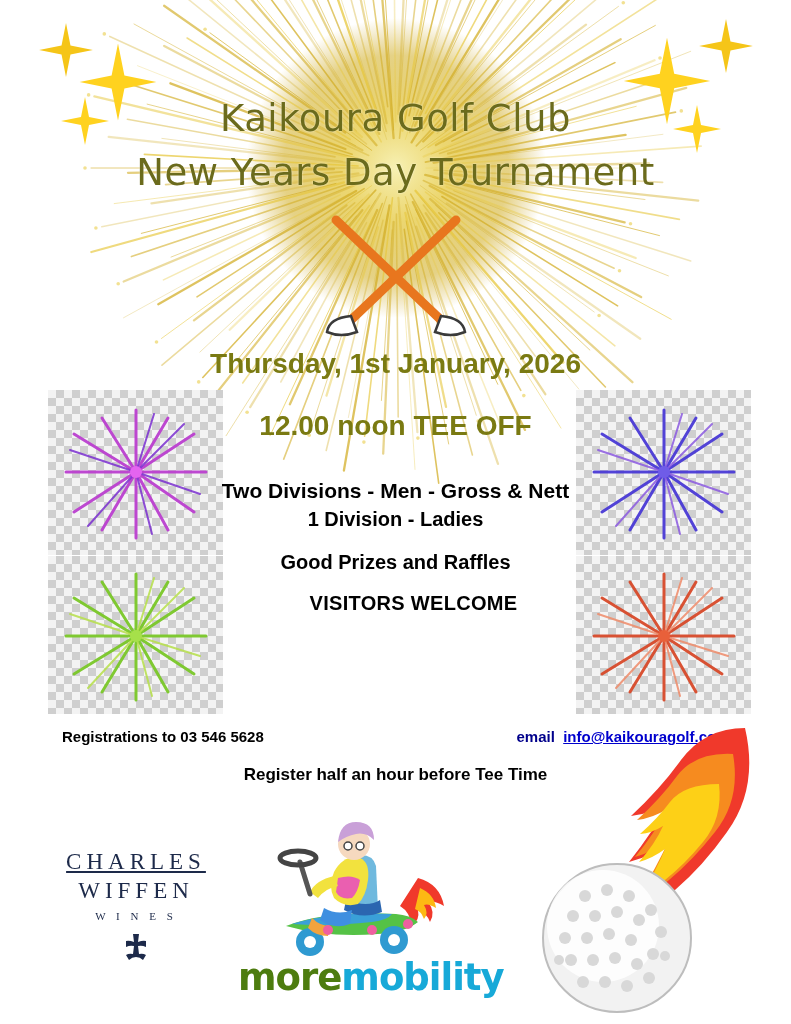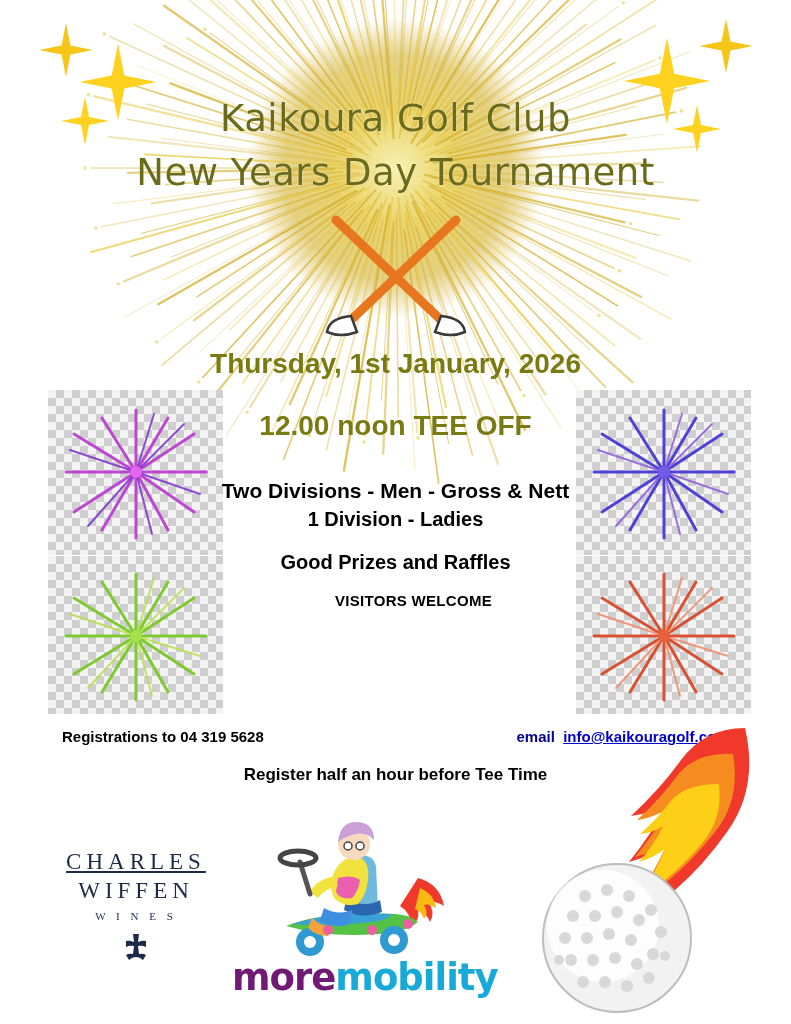--- a/index.html
+++ b/index.html
@@ -98,21 +98,21 @@
     z-index: 5;
     color: #000;
   }
   .info p { margin: 0; }
   .info .grp { margin-bottom: 18px; }
   .fee1 { font-size: 21px; font-weight: bold; line-height: 1.35; }
   .fee2 { font-size: 19px; font-weight: bold; line-height: 1.35; }
   .div1 { font-size: 21px; font-weight: bold; line-height: 1.4; }
   .div2 { font-size: 20px; font-weight: bold; line-height: 1.4; }
   .prizes { font-size: 20px; font-weight: bold; }
-  .visitors { font-size: 15px; font-weight: bold; letter-spacing: 0.3px; padding-left: 36px; }
+  .visitors { font-size: 20px; font-weight: bold; letter-spacing: 0.3px; padding-left: 36px; }
 
   .contact-row {
     position: absolute;
     top: 728px;
     left: 62px;
     right: 54px;
     z-index: 6;
     display: flex;
     justify-content: space-between;
     align-items: baseline;
@@ -171,21 +171,21 @@
     left: 232px;
     top: 956px;
     width: 260px;
     text-align: center;
     z-index: 6;
     font-family: "DejaVu Sans", sans-serif;
     font-size: 37px;
     font-weight: bold;
     letter-spacing: -1px;
   }
-  .more-mobility .more { color: #701a75; }
+  .more-mobility .more { color: #4d7c0f; margin-left: 6px; }
   .more-mobility .mobility { color: #17a9d8; margin-top: 28px; }
 
   .scooter {
     position: absolute;
     left: 268px;
     top: 800px;
     width: 200px;
     height: 165px;
     z-index: 6;
   }
@@ -588,21 +588,21 @@
     </div>
     <div class="grp">
       <p class="prizes">Good Prizes and Raffles</p>
     </div>
     <div>
       <p class="visitors">VISITORS WELCOME</p>
     </div>
   </div>
 
   <div class="contact-row">
-    <span>Registrations to 04 319 5628</span>
+    <span>Registrations to 03 546 5628</span>
     <span>
       <span class="email-label">email</span>
       <span>&nbsp;</span><a class="email-link" href="#">info@kaikouragolf.co.nz</a>
     </span>
   </div>
 
   <div class="register-note">Register half an hour before Tee Time</div>
 
   <div class="charles">
     <div class="l1">CHARLES</div>

